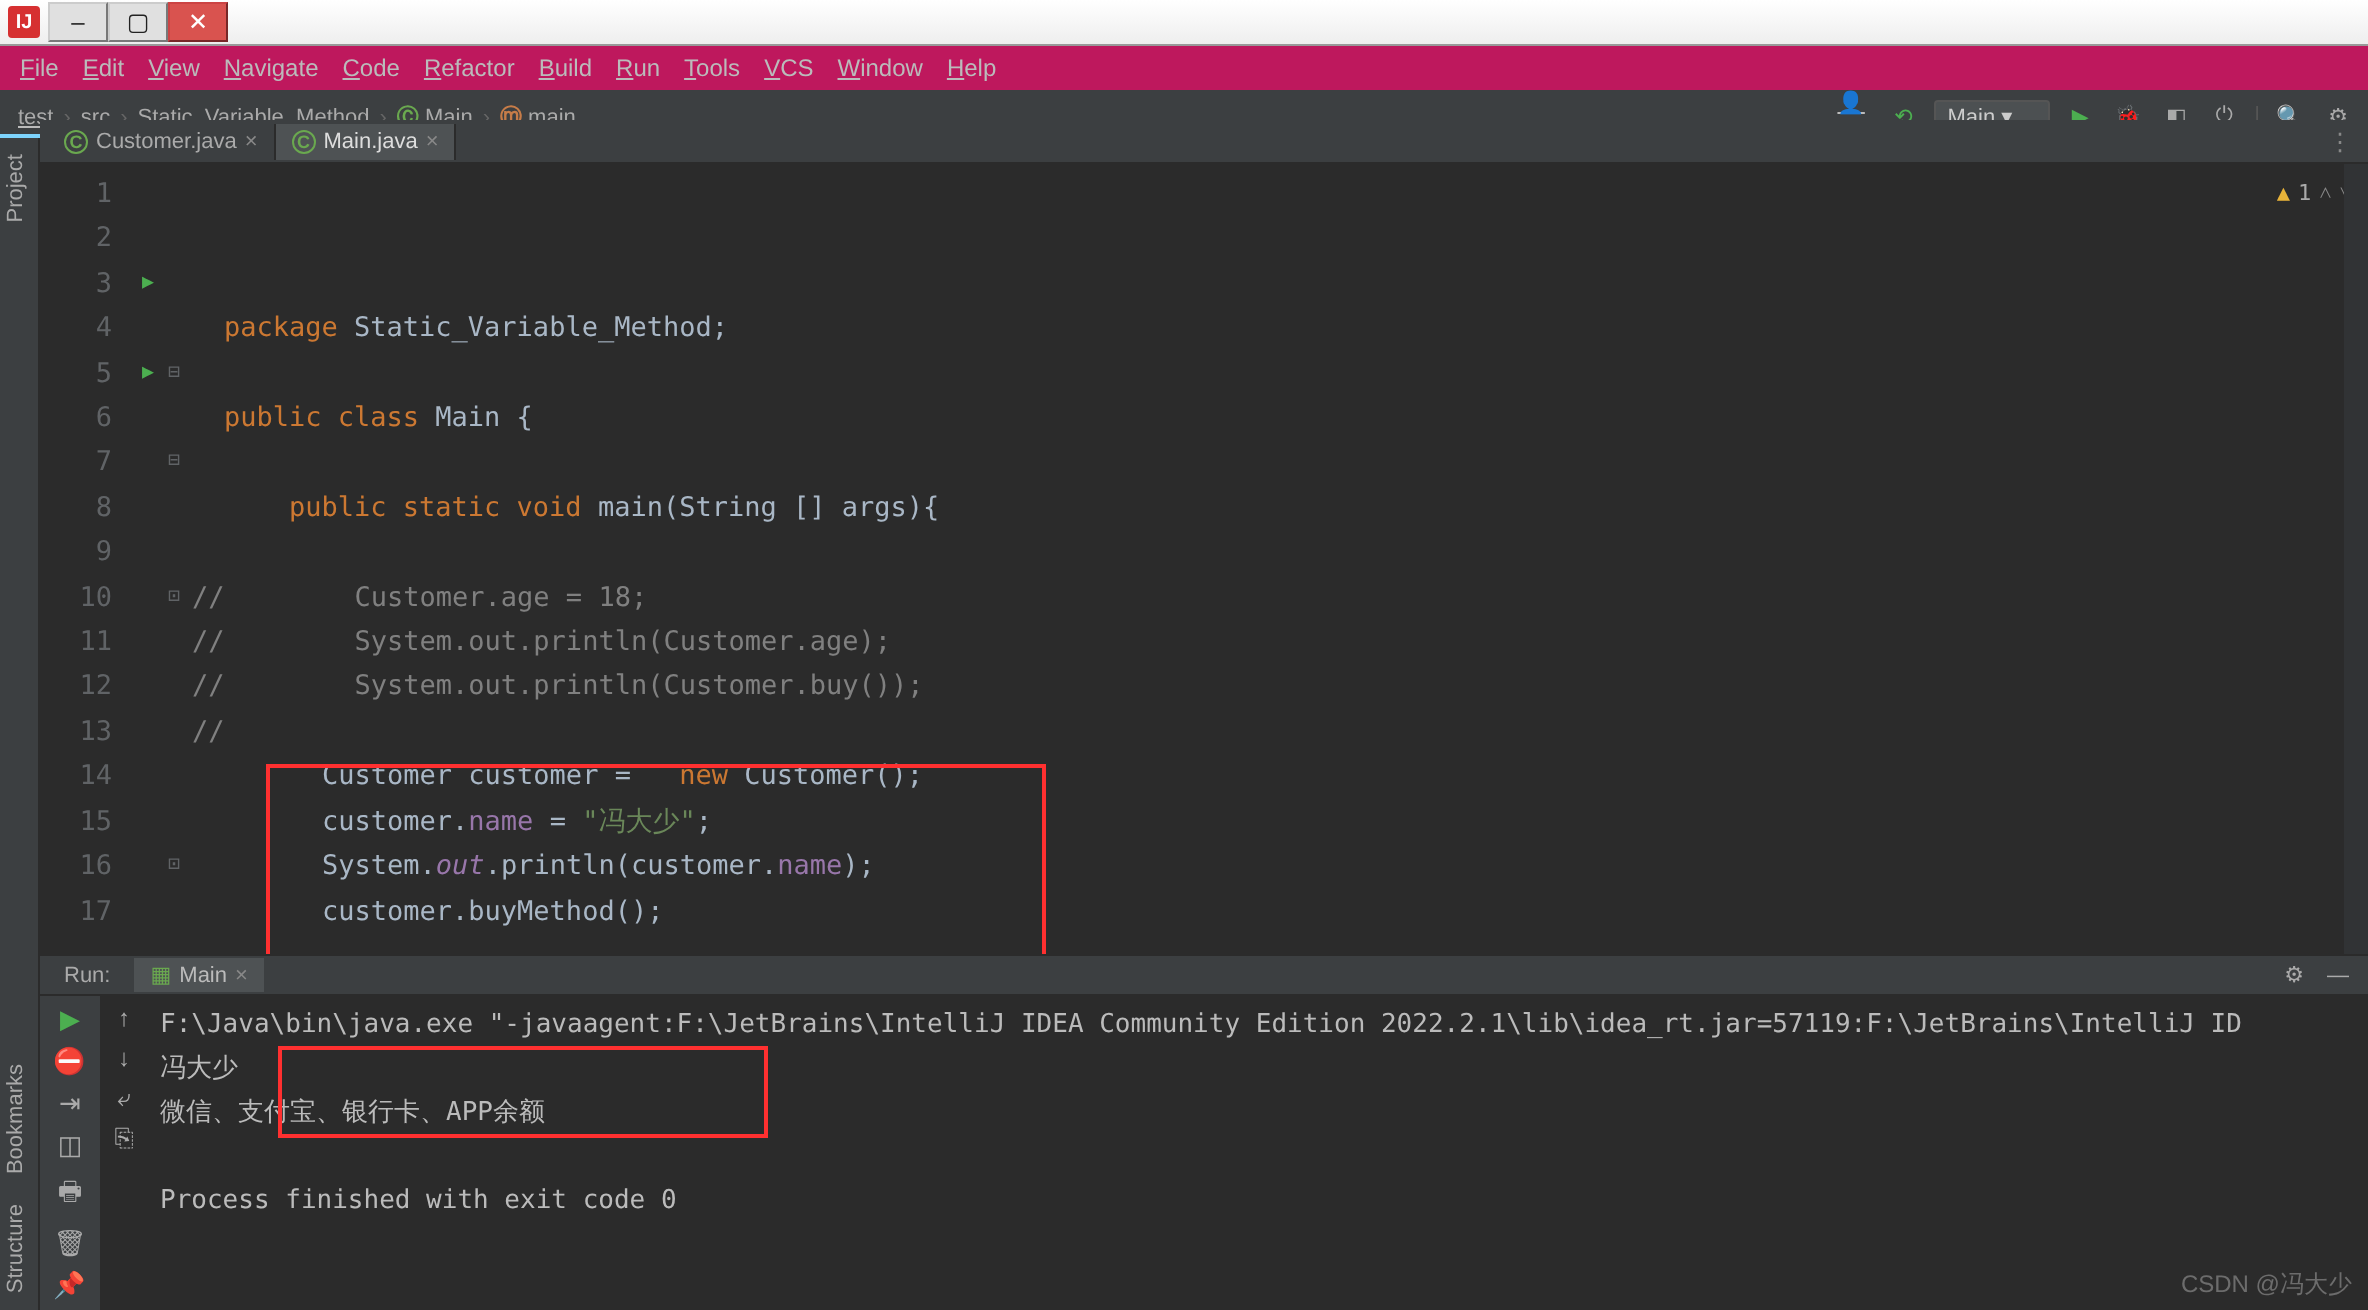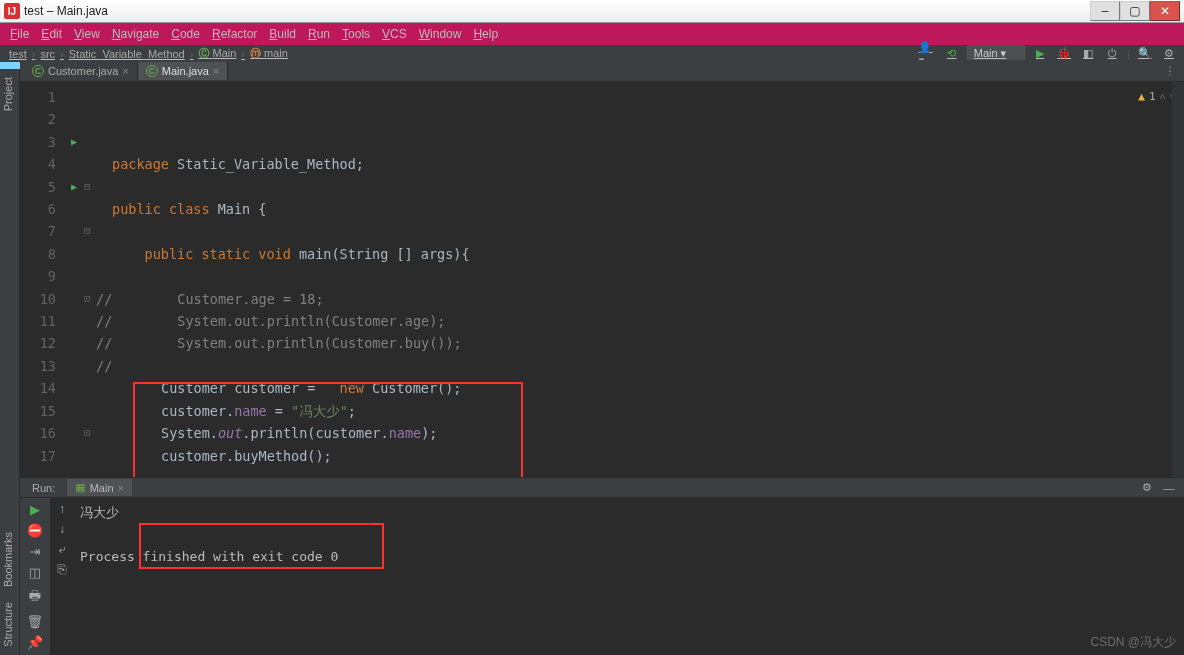--- a/index.html
+++ b/index.html
@@ -14,21 +14,21 @@
 .win-btn.min { background: #e0e0e0; border: 1px outset #ccc; }
 .win-btn.max { background: #e0e0e0; border: 1px outset #ccc; }
 .win-btn.close { background: #d9534f; color: #fff; border: 1px outset #c44; }
 
 
 .menu-bar { height: 22px; background: #be185d; display: flex; align-items: center; padding: 0 4px; color: #bbb; font-size: 12px; }
 .menu-item { padding: 2px 6px; cursor: pointer; }
 .menu-item u { text-decoration: underline; }
 
 
-.nav-bar { height: 24px; background: #3c3f41; border-bottom: 7px solid #7dd3fc; display: flex; align-items: center; padding: 0 6px; font-size: 11px; text-decoration: underline; }
+.nav-bar { height: 24px; background: #3c3f41; border-bottom: 2px solid #7dd3fc; display: flex; align-items: flex-end; padding: 0 6px; font-size: 11px; text-decoration: underline; }
 .breadcrumb { display: flex; align-items: center; gap: 2px; }
 .bc-item { padding: 1px 3px; cursor: pointer; color: #aaa; }
 .bc-sep { color: #666; }
 .bc-c { color: #6aa84f; font-weight: bold; }
 .bc-m { color: #c77c48; font-weight: bold; }
 .nav-right { margin-left: auto; display: flex; align-items: center; gap: 6px; }
 .nav-icon { width: 18px; height: 18px; display: flex; align-items: center; justify-content: center; cursor: pointer; color: #aaa; }
 .run-select { background: #4c5052; border: 1px solid #555; color: #ccc; padding: 1px 18px 1px 6px; font-size: 11px; border-radius: 2px; }
 .run-play { color: #4caf50; }
 .run-debug { color: #4caf50; }
@@ -78,21 +78,20 @@
 .run-col2 span { color: #aaa; cursor: pointer; font-size: 12px; }
 .console { flex: 1; font-family: "Consolas", monospace; font-size: 13px; line-height: 22px; color: #bbb; padding: 4px 6px; position: relative; }
 .hb2 { position: absolute; left: 65px; top: 25px; width: 245px; height: 46px; border: 2px solid #ff3030; pointer-events: none; }
 .watermark { position: absolute; right: 8px; bottom: 4px; color: #888; font-size: 12px; opacity: 0.7; }
 </style>
 </head>
 <body>
 
 <div class="title-bar">
   <span class="icon">IJ</span>
-  <span class="title-text">test – Main.java</span>
   <div class="win-btns">
     <div class="win-btn min">–</div>
     <div class="win-btn max">▢</div>
     <div class="win-btn close">✕</div>
   </div>
 </div>
 
 <div class="menu-bar" id="menu-bar">
     <span class="menu-item"><u>F</u>ile</span>
     <span class="menu-item"><u>E</u>dit</span>
@@ -248,19 +247,21 @@
     <span>📌</span>
   </div>
   <div class="run-col2">
     <span>↑</span>
     <span>↓</span>
     <span>⤶</span>
     <span>⎘</span>
   </div>
   <div class="console" id="console">
     <div class="hb2"></div>
+  <div>F:\Java\bin\java.exe "-javaagent:F:\JetBrains\IntelliJ IDEA Community Edition 2022.2.1\lib\idea_rt.jar=57119:F:\JetBrains\IntelliJ ID</div>
       <div>冯大少</div>
+      <div>微信、支付宝、银行卡、APP余额</div>
       <div>&nbsp;</div>
       <div>Process finished with exit code 0</div>
     </div>
 </div>
 
 <div class="watermark">CSDN @冯大少</div>
 
 </body></html>

